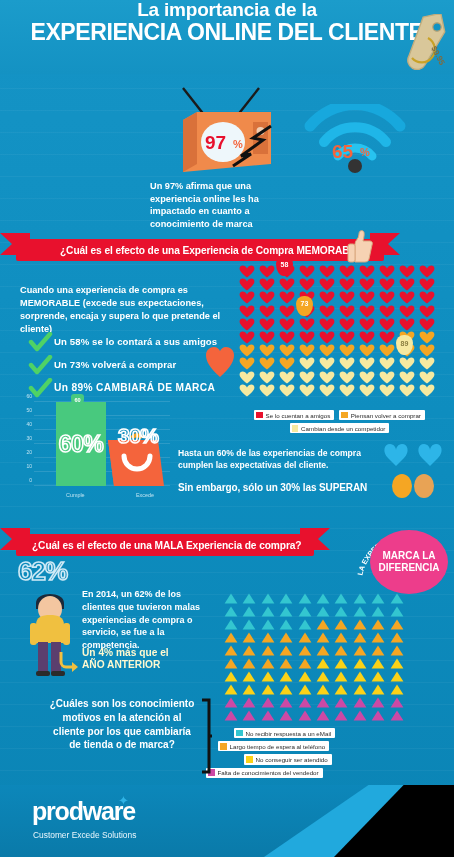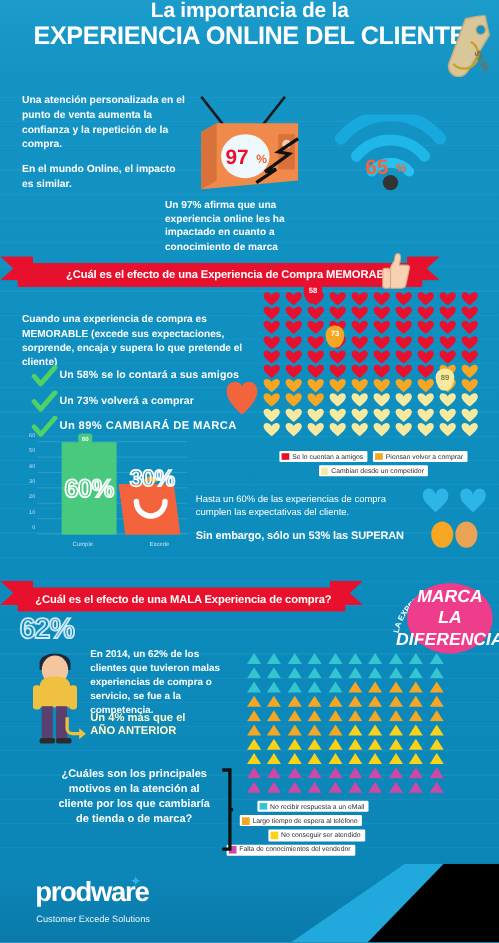--- a/index.html
+++ b/index.html
@@ -134,35 +134,35 @@
   .minibadge {
     position: absolute; background: #48c97e; color: #fff; font-size: 5.6px; font-weight: bold;
     width: 13px; height: 14px; display: flex; align-items: center; justify-content: center;
     border-radius: 3px 3px 6px 6px/3px 3px 9px 9px; padding-bottom: 3px;
   }
 
   .bag { position: absolute; left: 106px; top: 428px; width: 60px; height: 62px; }
 
   .right-txt1 {
     position: absolute; left: 178px; top: 448px; width: 200px;
-    font-size: 8.6px; font-weight: normal; line-height: 1.38;
+    font-size: 8.6px; font-weight: bold; line-height: 1.38;
   }
   .right-txt2 {
     position: absolute; left: 178px; top: 482px; width: 220px;
     font-size: 10px; font-weight: bold; letter-spacing: -0.1px;
   }
   .lovers { position: absolute; left: 380px; top: 438px; width: 66px; height: 62px; }
 
   
   .marca { position: absolute; right: 2px; top: 516px; width: 96px; height: 92px; }
   .marca-bubble {
     position: absolute; left: 14px; top: 14px; width: 78px; height: 64px;
     background: #ed3d8b; border-radius: 50% 50% 50% 50%;
     display: flex; flex-direction: column; align-items: center; justify-content: center;
-    color: #fff; font-weight: bold; font-size: 16px; line-height: 1.22; text-align: center; font-style: italic;
+    color: #fff; font-weight: bold; font-size: 10px; line-height: 1.22; text-align: center;
   }
   .marca-arc { position: absolute; left: 0; top: 0; }
 
   
   .p62 {
     position: absolute; left: 18px; top: 556px;
     font-size: 26px; font-weight: bold; color: transparent;
     -webkit-text-stroke: 1.6px #cfeaf6; letter-spacing: -1px;
   }
   .person { position: absolute; left: 22px; top: 585px; width: 58px; height: 92px; }
@@ -221,24 +221,20 @@
     <div class="hdr-line1">La importancia de la</div>
     <div class="hdr-line2">EXPERIENCIA ONLINE DEL CLIENTE</div>
     <svg class="pricetag" viewBox="0 0 52 56">
       <path d="M30 3 L48 3 L48 22 L22 50 A9 9 0 0 1 8 38 Z" fill="#d9c79a" stroke="#c2ad7d" stroke-width="1.4" transform="rotate(-12 28 26)"></path>
       <circle cx="39" cy="13" r="4.2" fill="#1093c4" stroke="#b5a072" stroke-width="1.2"></circle>
       <path d="M14 44 a13 13 0 1 0 16 -20" fill="none" stroke="#c9a227" stroke-width="2.2"></path>
       <text x="33" y="34" font-size="8" fill="#7c6c43" font-family="Liberation Sans, sans-serif" font-weight="bold" transform="rotate(62 33 34)">$9.95</text>
     </svg>
   </div>
 
-  <div class="intro">
-    <p>Una atención personalizada en el punto de venta aumenta la confianza y la repetición de la compra.</p>
-    <p>En el mundo Online, el impacto es similar.</p>
-  </div>
 
   <svg class="tv-wrap" viewBox="0 0 110 90">
     <path d="M30 30 L8 2" stroke="#1b1b1b" stroke-width="2.4" fill="none"></path>
     <path d="M62 30 L84 2" stroke="#1b1b1b" stroke-width="2.4" fill="none"></path>
     <path d="M8 34 L22 26 L96 26 L96 78 L8 86 Z" fill="#f08a4b"></path>
     <path d="M8 34 L22 26 L22 78 L8 86 Z" fill="#d9713a"></path>
     <rect x="78" y="36" width="15" height="32" fill="#d9713a"></rect>
     <circle cx="85.5" cy="45" r="4" fill="#f2cdb0"></circle>
     <ellipse cx="48" cy="56" rx="22" ry="20" fill="#eef7fb"></ellipse>
     <text x="30" y="63" font-size="19" font-weight="bold" fill="#e8112d" font-family="Liberation Sans, sans-serif">97</text>
@@ -848,21 +844,21 @@
 
   <svg class="bag" viewBox="0 0 60 62">
     <path d="M26 10 a6 6 0 0 1 10 0" stroke="#f5a623" stroke-width="4" fill="none"></path>
     <path d="M2 12 L52 12 L58 58 L8 58 Z" fill="#f4643c"></path>
     <path d="M2 12 L52 12 L52 58 L8 58 Z" fill="#f4643c"></path>
     <path d="M18 28 a13 13 0 0 0 26 0" stroke="#ffffff" stroke-width="5" fill="none" stroke-linecap="round"></path>
   </svg>
   <div class="bag-pct" style="left:118px;top:424px;">30%</div>
 
   <div class="right-txt1">Hasta un 60% de las experiencias de compra cumplen las expectativas del cliente.</div>
-  <div class="right-txt2">Sin embargo, sólo un 53% las SUPERAN</div>
+  <div class="right-txt2">Sin embargo, sólo un 30% las SUPERAN</div>
 
   <svg class="lovers" viewBox="0 0 66 62">
     <path d="M8 20 C2 14 4 6 10 6 C14 6 16 10 16 12 C16 10 18 6 22 6 C28 6 30 14 24 20 L16 28 Z" fill="#2db5e8"></path>
     <path d="M42 20 C36 14 38 6 44 6 C48 6 50 10 50 12 C50 10 52 6 56 6 C62 6 64 14 58 20 L50 28 Z" fill="#2db5e8"></path>
     <ellipse cx="22" cy="48" rx="10" ry="12" fill="#f5a623"></ellipse>
     <ellipse cx="44" cy="48" rx="10" ry="12" fill="#e8a355"></ellipse>
   </svg>
 
   <div class="ribbon" style="left:0;top:528px;width:330px;">
     <div class="tail-l"></div>
@@ -1434,21 +1430,21 @@
       </div>
     </div>
     <div class="row" style="padding-left:0px;">
       <div class="lg">
         <i style="background:#cc49a5"></i>
         <span>Falta de conocimientos del vendedor</span>
       </div>
     </div>
   </div>
 
-  <div class="qbox">¿Cuáles son los principales motivos en la atención al cliente  por los que cambiaría de tienda o de marca?</div>
+  <div class="qbox">¿Cuáles son los conocimiento motivos en la atención al cliente  por los que cambiaría de tienda o de marca?</div>
   <svg class="bracket" viewBox="0 0 12 76">
     <path d="M2 2 L9 2 L9 74 L2 74" stroke="#111" stroke-width="3" fill="none"></path>
     <path d="M9 38 L12 38" stroke="#111" stroke-width="3" fill="none"></path>
   </svg>
 
   <div class="footer">
     <div class="foot-bg"></div>
     <div class="wedge-cyan"></div>
     <div class="wedge-black"></div>
     <div class="brand">prodware</div>

